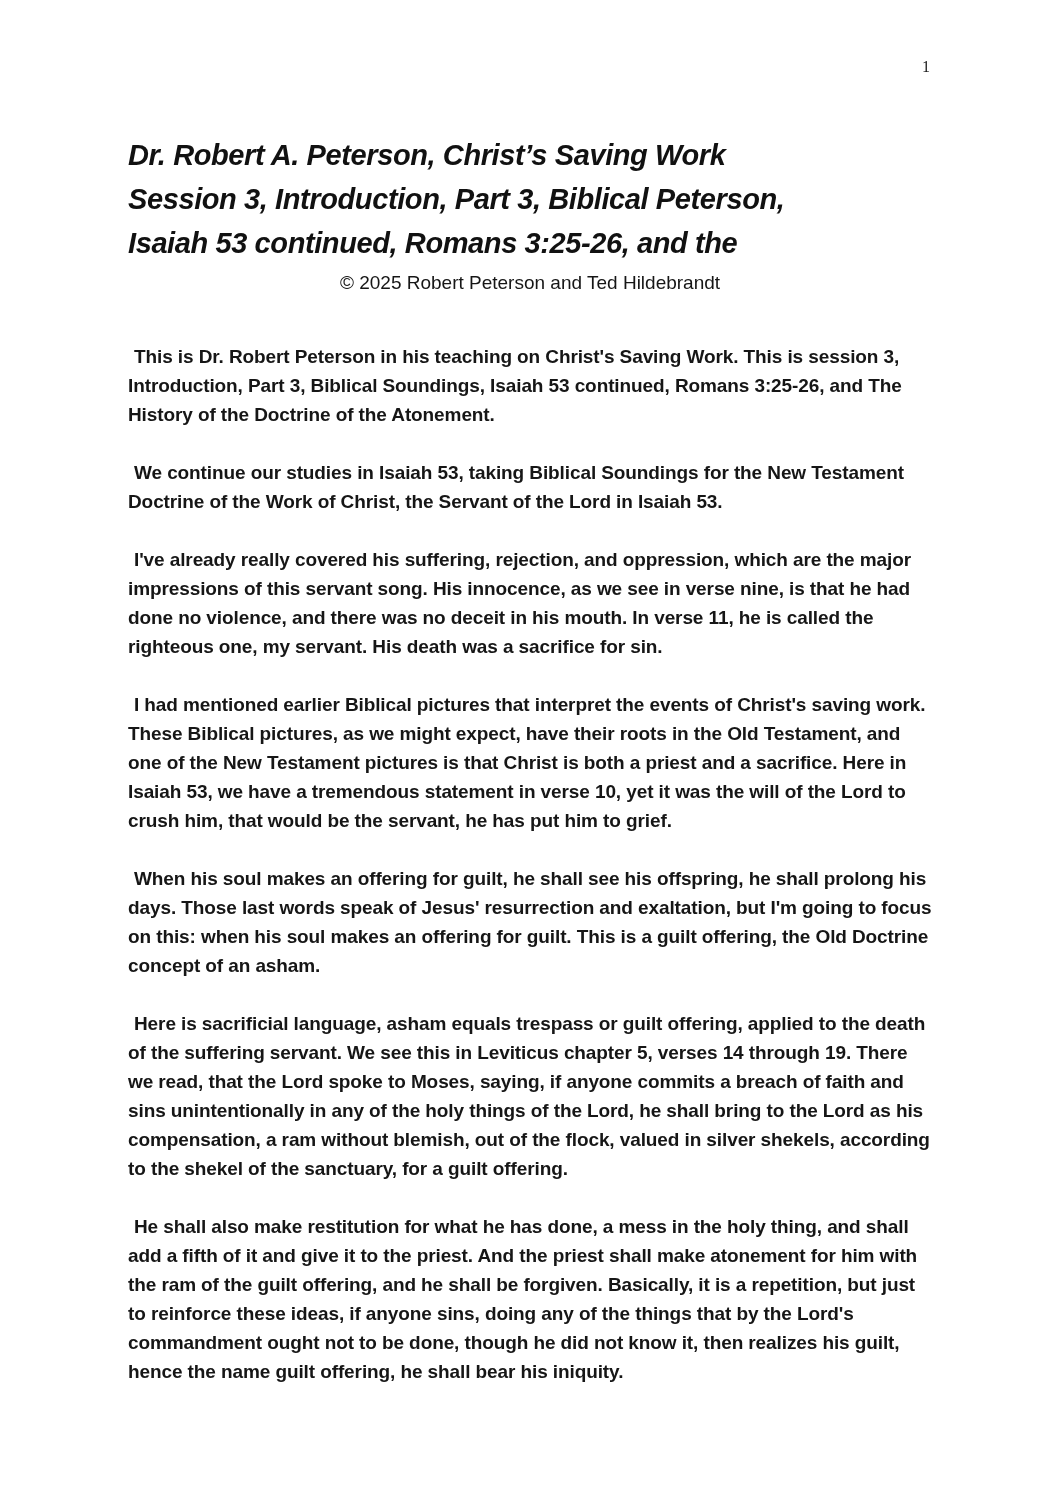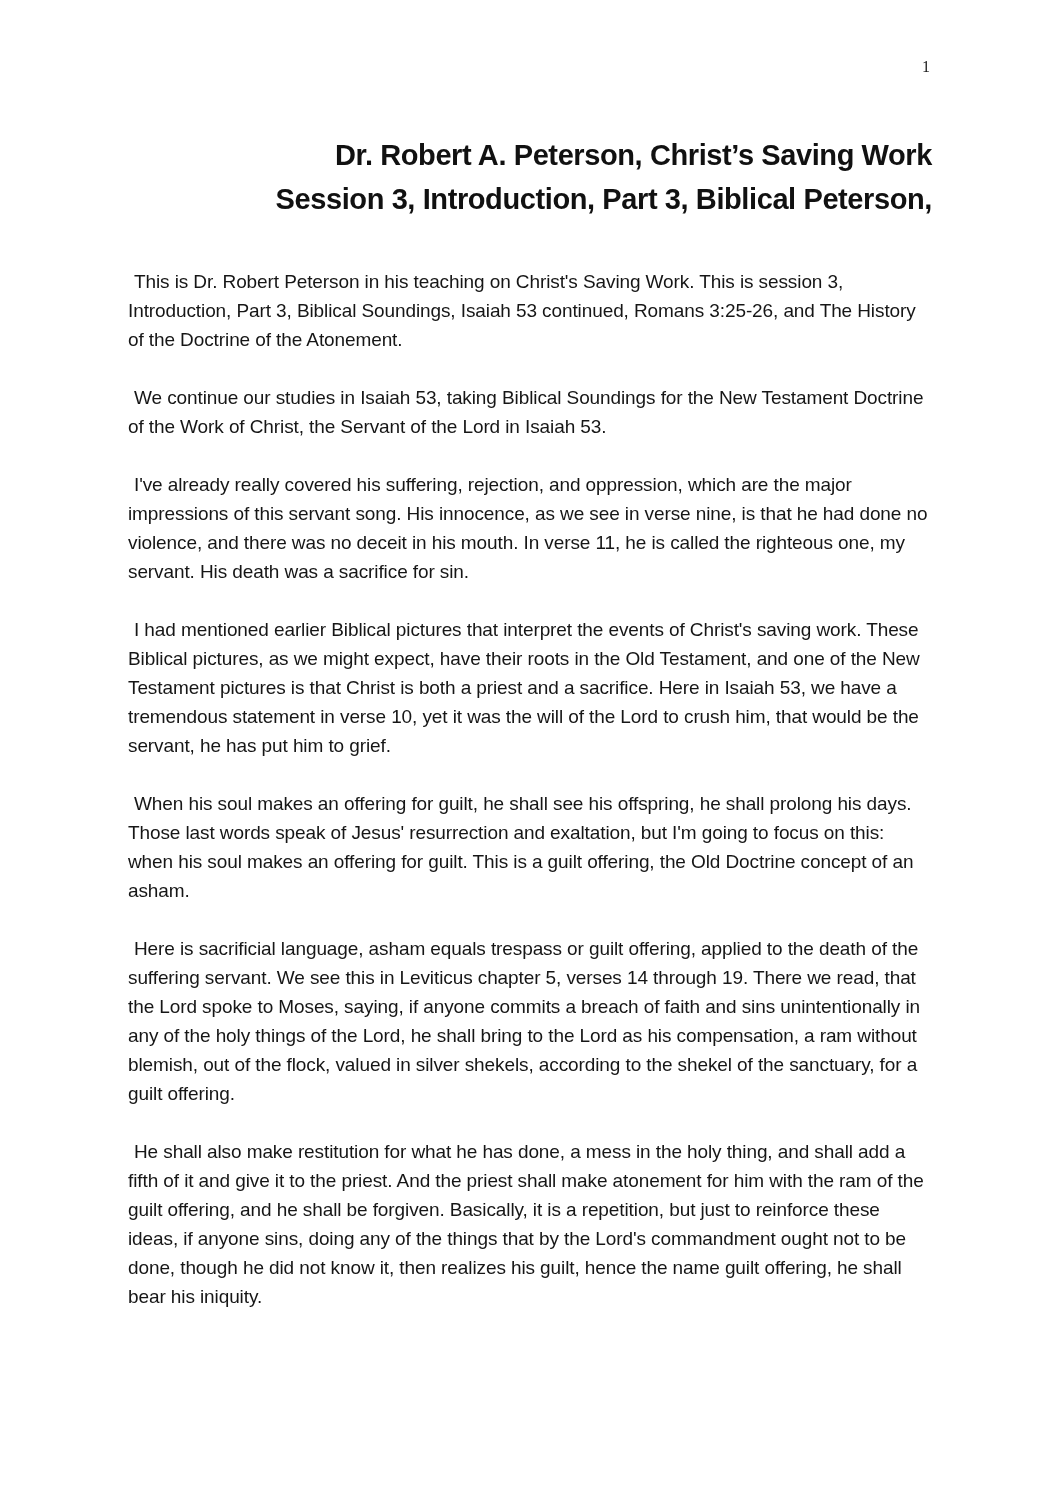--- a/index.html
+++ b/index.html
@@ -25,26 +25,27 @@
     font-family: "Liberation Serif", serif;
     font-size: 16px;
     color: #1a1a1a;
   }
   .content {
     box-sizing: border-box;
     padding: 133px 126px 0 128px;
   }
   .doc-title {
     margin: 0;
-    text-align: right;
+    text-align: left;
     font-size: 29px;
     font-weight: bold;
     line-height: 44px;
     letter-spacing: -0.4px;
     color: #111111;
+    font-style: italic;
   }
   .doc-title .title-line {
     display: block;
     white-space: nowrap;
   }
   .copyright {
     margin-top: 5px;
     text-align: center;
     font-size: 19px;
     line-height: 26px;
@@ -53,36 +54,39 @@
   .body-text {
     margin-top: 46px;
     font-size: 19px;
     line-height: 29px;
     letter-spacing: -0.1px;
     color: #161616;
   }
   .body-text p {
     margin: 0 0 29px 0;
     text-indent: 6px;
+    font-weight: bold;
   }
 </style>
 </head>
 <body>
 
 <div class="page">
 
   <div class="page-number">1</div>
 
   <div class="content">
 
     <h1 class="doc-title">
       <span class="title-line">Dr. Robert A. Peterson, Christ’s Saving Work</span>
       <span class="title-line">Session 3, Introduction, Part 3, Biblical Peterson,</span>
+      <span class="title-line">Isaiah 53 continued, Romans 3:25-26, and the</span>
     </h1>
 
+    <div class="copyright">© 2025 Robert Peterson and Ted Hildebrandt</div>
 
     <div class="body-text">
       <p>This is Dr. Robert Peterson in his teaching on Christ's Saving Work. This is session 3, Introduction, Part 3, Biblical Soundings, Isaiah 53 continued, Romans 3:25-26, and The History of the Doctrine of the Atonement.</p>
       <p>We continue our studies in Isaiah 53, taking Biblical Soundings for the New Testament Doctrine of the Work of Christ, the Servant of the Lord in Isaiah 53.</p>
       <p>I've already really covered his suffering, rejection, and oppression, which are the major impressions of this servant song. His innocence, as we see in verse nine, is that he had done no violence, and there was no deceit in his mouth. In verse 11, he is called the righteous one, my servant. His death was a sacrifice for sin.</p>
       <p>I had mentioned earlier Biblical pictures that interpret the events of Christ's saving work. These Biblical pictures, as we might expect, have their roots in the Old Testament, and one of the New Testament pictures is that Christ is both a priest and a sacrifice. Here in Isaiah 53, we have a tremendous statement in verse 10, yet it was the will of the Lord to crush him, that would be the servant, he has put him to grief.</p>
       <p>When his soul makes an offering for guilt, he shall see his offspring, he shall prolong his days. Those last words speak of Jesus' resurrection and exaltation, but I'm going to focus on this: when his soul makes an offering for guilt. This is a guilt offering, the Old Doctrine concept of an asham.</p>
       <p>Here is sacrificial language, asham equals trespass or guilt offering, applied to the death of the suffering servant. We see this in Leviticus chapter 5, verses 14 through 19. There we read, that the Lord spoke to Moses, saying, if anyone commits a breach of faith and sins unintentionally in any of the holy things of the Lord, he shall bring to the Lord as his compensation, a ram without blemish, out of the flock, valued in silver shekels, according to the shekel of the sanctuary, for a guilt offering.</p>
       <p>He shall also make restitution for what he has done, a mess in the holy thing, and shall add a fifth of it and give it to the priest. And the priest shall make atonement for him with the ram of the guilt offering, and he shall be forgiven. Basically, it is a repetition, but just to reinforce these ideas, if anyone sins, doing any of the things that by the Lord's commandment ought not to be done, though he did not know it, then realizes his guilt, hence the name guilt offering, he shall bear his iniquity.</p>
     </div>

